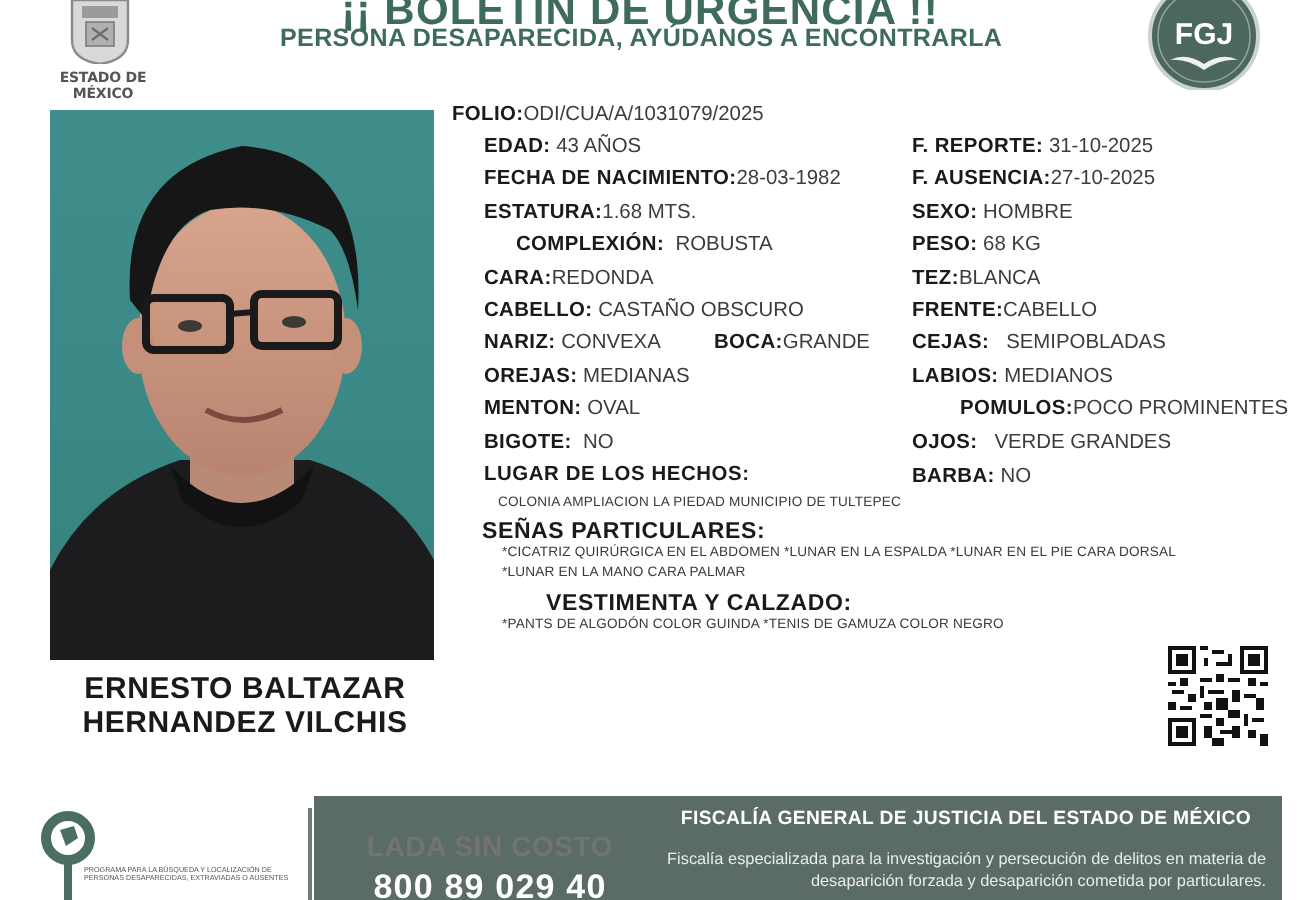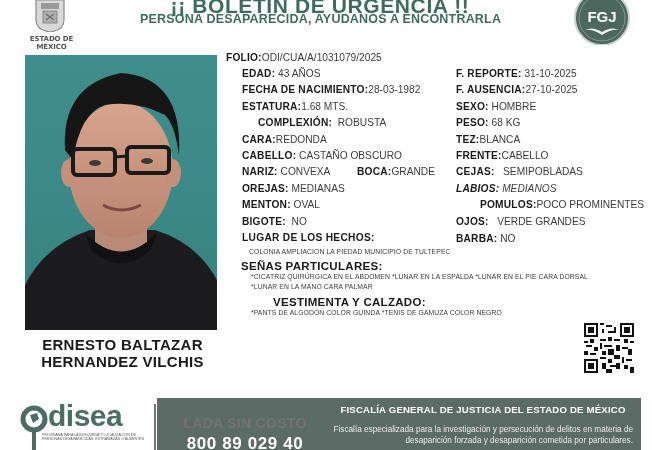--- a/index.html
+++ b/index.html
@@ -157,21 +157,21 @@
 </div>
 <div class="f" style="left:456px; top:134px;">
   <span class="k">TEZ:</span><span class="v">BLANCA</span>
 </div>
 <div class="f" style="left:456px; top:150px;">
   <span class="k">FRENTE:</span><span class="v">CABELLO</span>
 </div>
 <div class="f" style="left:456px; top:166px;">
   <span class="k">CEJAS:</span>&nbsp;&nbsp; <span class="v">SEMIPOBLADAS</span>
 </div>
-<div class="f" style="left:456px; top:183px;font-style:italic;">
+<div class="f" style="left:456px; top:183px;">
   <span class="k">LABIOS:</span> <span class="v">MEDIANOS</span>
 </div>
 <div class="f" style="left:480px; top:199px;text-align:center;">
   <span class="k">POMULOS:</span><span class="v">POCO PROMINENTES</span>
 </div>
 <div class="f" style="left:456px; top:216px;">
   <span class="k">OJOS:</span>&nbsp;&nbsp; <span class="v">VERDE GRANDES</span>
 </div>
 <div class="f" style="left:456px; top:233px;">
   <span class="k">BARBA:</span> <span class="v">NO</span>
@@ -237,21 +237,20 @@
     </g>
   </svg>
 </div>
 
 <div class="abs odisea">
   <svg class="abs" style="left:2px; top:2px;" width="28" height="45" viewBox="0 0 28 45">
     <circle cx="14" cy="14" r="11" fill="none" stroke="#4b6e64" stroke-width="5"></circle>
     <path d="M10 10 L17 8 L19 14 L13 18 Z" fill="#4b6e64"></path>
     <rect x="12" y="25" width="4" height="20" fill="#4b6e64"></rect>
   </svg>
-  <div class="odisea-word">disea</div>
   <div class="odisea-sub">PROGRAMA PARA LA BÚSQUEDA Y LOCALIZACIÓN DE PERSONAS DESAPARECIDAS, EXTRAVIADAS O AUSENTES</div>
 </div>
 <div class="abs footer-divider"></div>
 
 <div class="abs footer-band"></div>
 <div class="abs lada-label">LADA SIN COSTO</div>
 <div class="abs lada-number">800 89 029 40</div>
 <div class="abs fiscalia-title">FISCALÍA GENERAL DE JUSTICIA DEL ESTADO DE MÉXICO</div>
 <div class="abs fiscalia-desc">Fiscalía especializada para la investigación y persecución de delitos en materia de desaparición forzada y desaparición cometida por particulares.</div>
 

